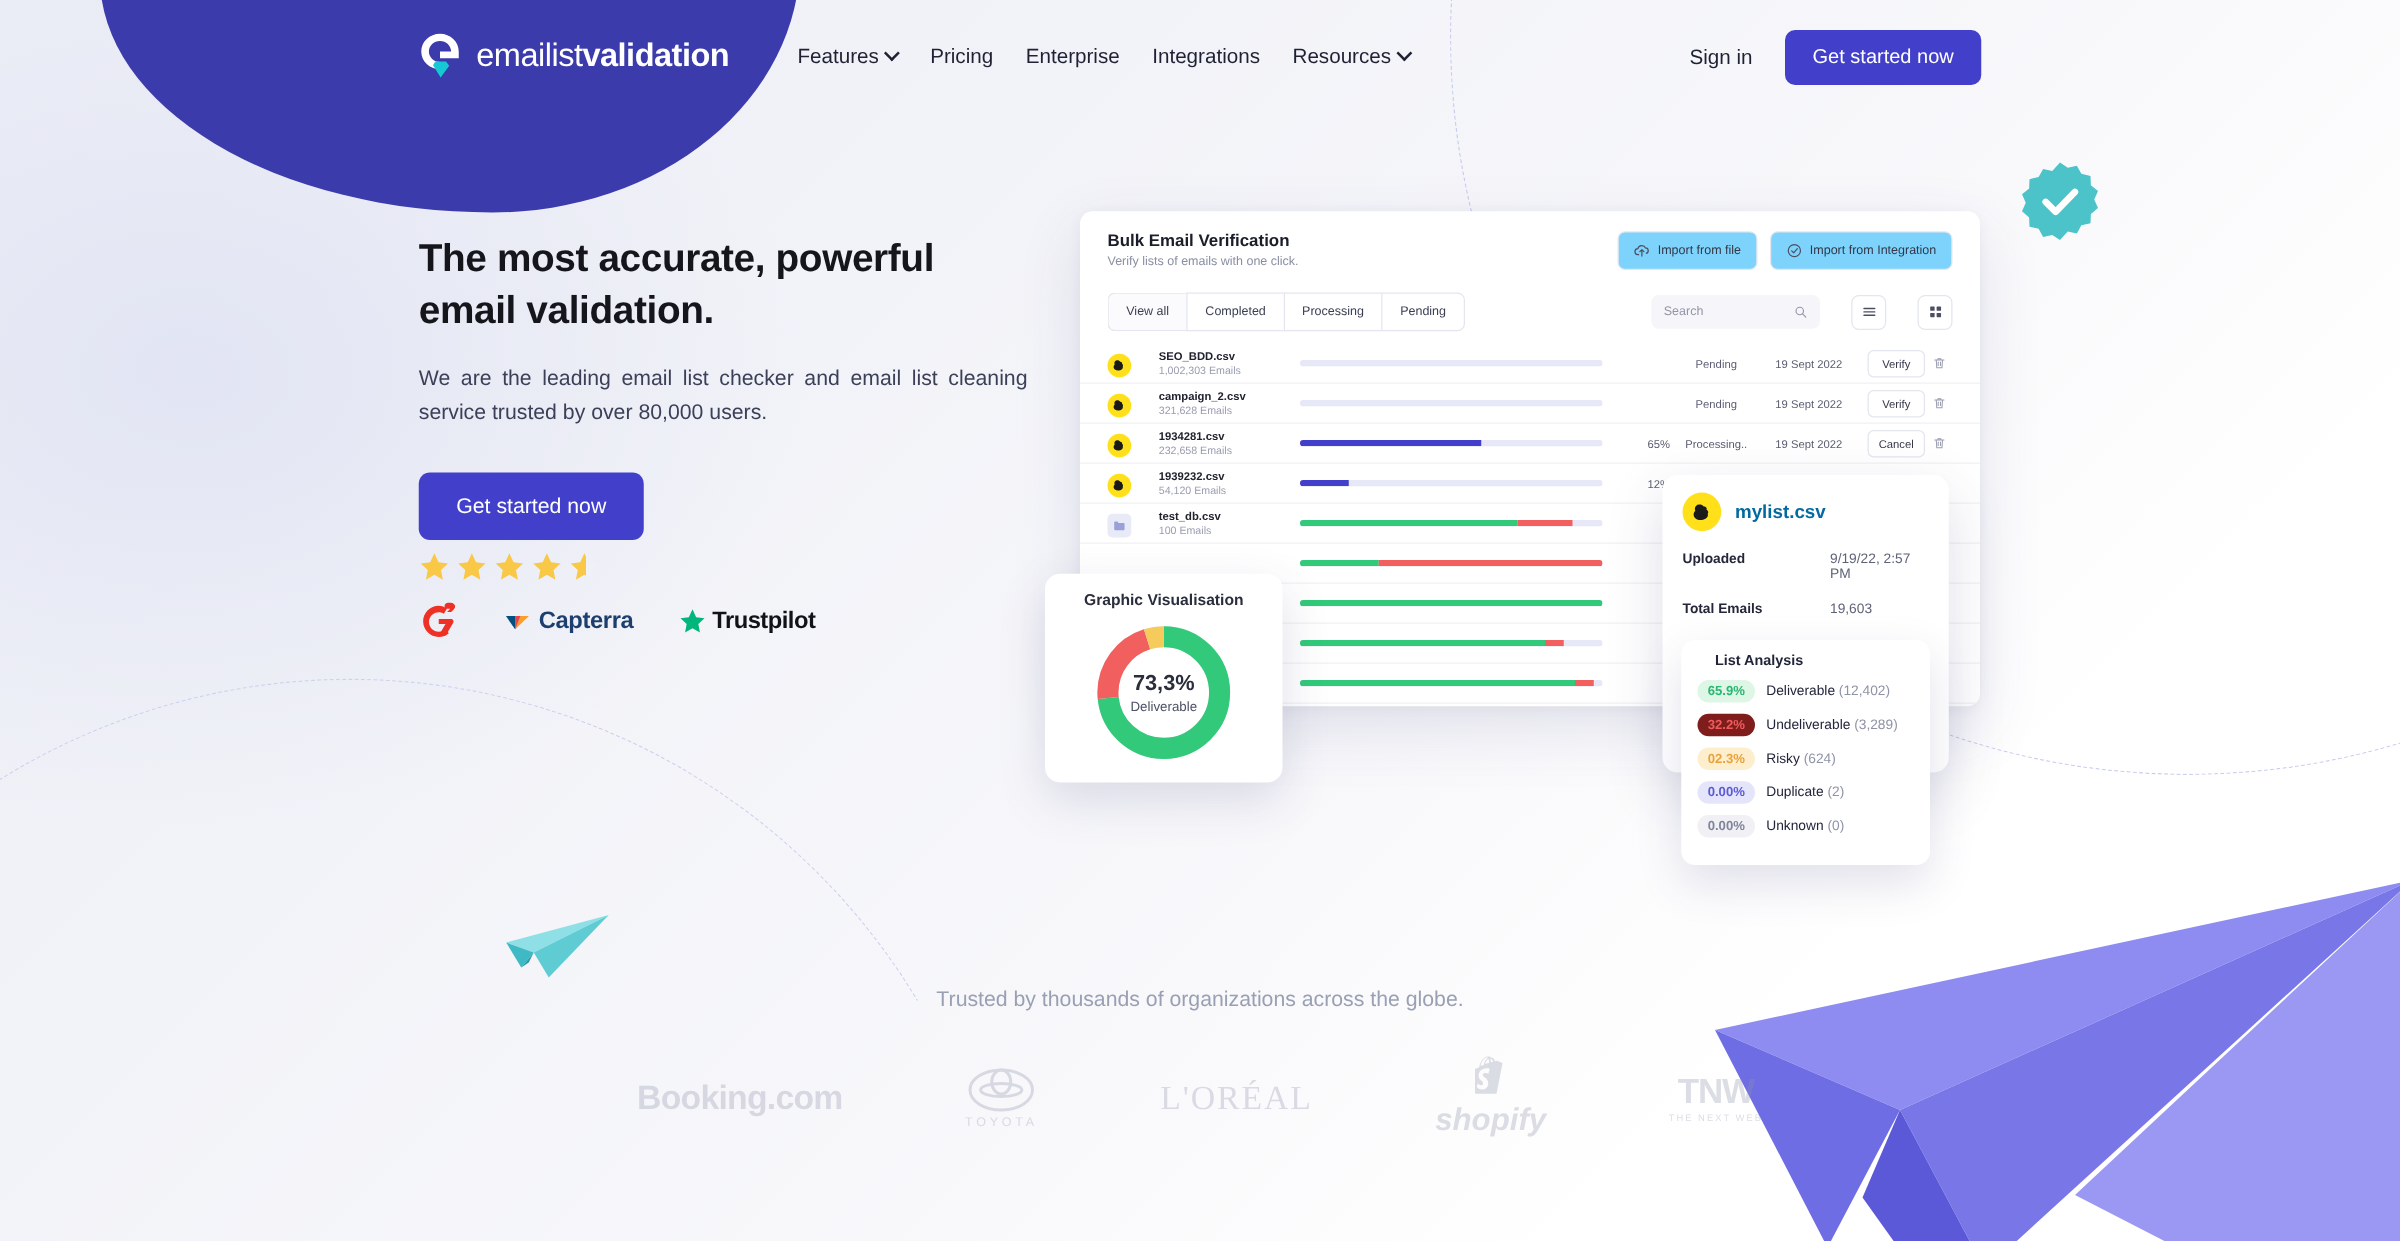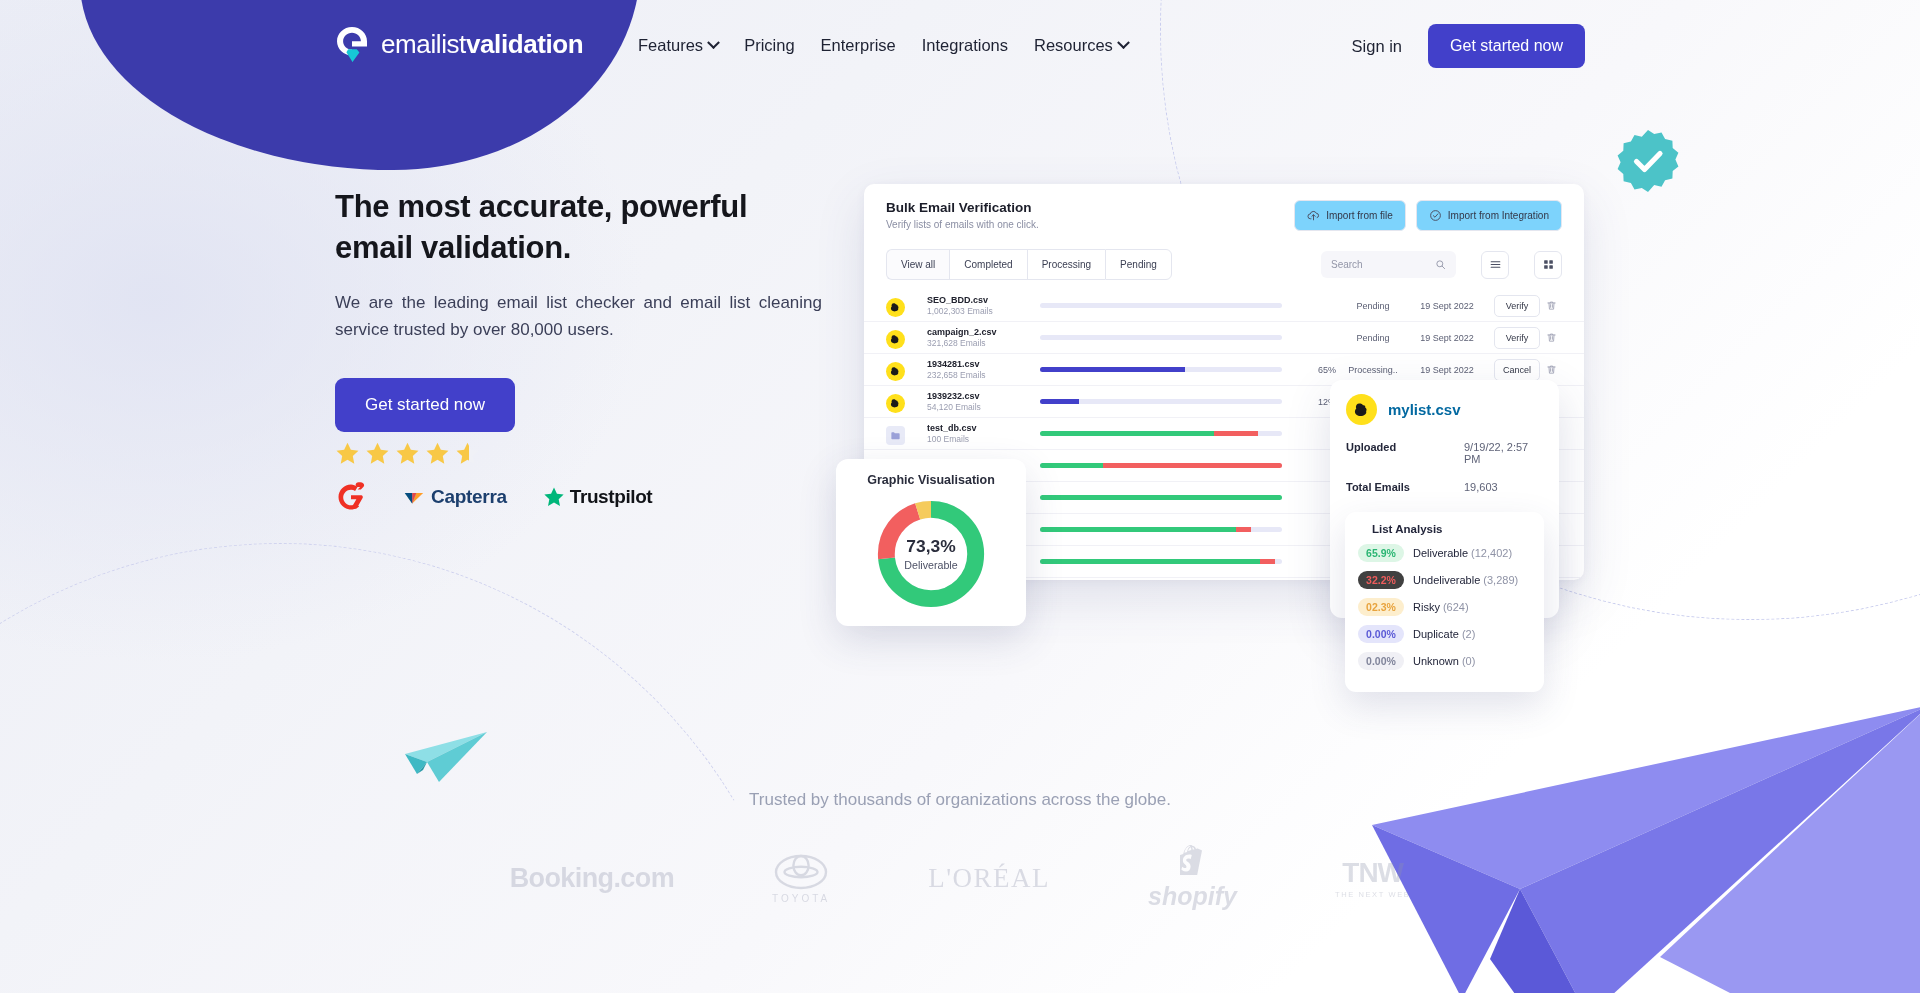--- a/index.html
+++ b/index.html
@@ -121,21 +121,21 @@
     margin-top: 15px; display: flex; align-items: center; gap: 36px;
   }
   .badge-g2 { display: flex; align-items: center; }
   .badge-capterra { display: flex; align-items: center; gap: 6px; }
   .capterra-word { font-size: 19px; font-weight: 700; color: #1c3f6e; letter-spacing: -.3px; }
   .badge-trustpilot { display: flex; align-items: center; gap: 5px; }
   .tp-word { font-size: 19px; font-weight: 700; color: #111318; letter-spacing: -.4px; }
 
   
   .dash {
-    position: absolute; left: 864px; top: 184px;
+    position: absolute; left: 864px; top: 169px;
     width: 720px; height: 396px;
     background: #ffffff; border-radius: 10px;
     box-shadow: 0 18px 50px rgba(60,66,120,.13), 0 2px 10px rgba(60,66,120,.06);
     z-index: 6;
     overflow: hidden;
   }
   .dash-head { padding: 16px 22px 0 22px; display: flex; justify-content: space-between; align-items: flex-start; }
   .dash-title { font-size: 13.5px; font-weight: 700; color: #1b1d29; }
   .dash-desc { font-size: 10px; color: #8a8ea3; margin-top: 4px; }
   .dash-head-btns { display: flex; gap: 10px; }
@@ -724,21 +724,21 @@
   </div>
 
   <div class="la-card">
     <div class="la-title">List Analysis</div>
     <div id="la-rows">
         <div class="la-row">
           <span class="la-pct" style="background: rgb(221, 246, 230); color: rgb(43, 182, 115);">65.9%</span>
           <span class="la-label">Deliverable <span>(12,402)</span></span>
         </div>
         <div class="la-row">
-          <span class="la-pct" style="background: #404040; color: rgb(238, 92, 92);">32.2%</span>
+          <span class="la-pct" style="background: #7f1d1d; color: rgb(238, 92, 92);">32.2%</span>
           <span class="la-label">Undeliverable <span>(3,289)</span></span>
         </div>
         <div class="la-row">
           <span class="la-pct" style="background: rgb(253, 238, 205); color: rgb(232, 163, 61);">02.3%</span>
           <span class="la-label">Risky <span>(624)</span></span>
         </div>
         <div class="la-row">
           <span class="la-pct" style="background: rgb(228, 229, 251); color: rgb(91, 90, 214);">0.00%</span>
           <span class="la-label">Duplicate <span>(2)</span></span>
         </div>

